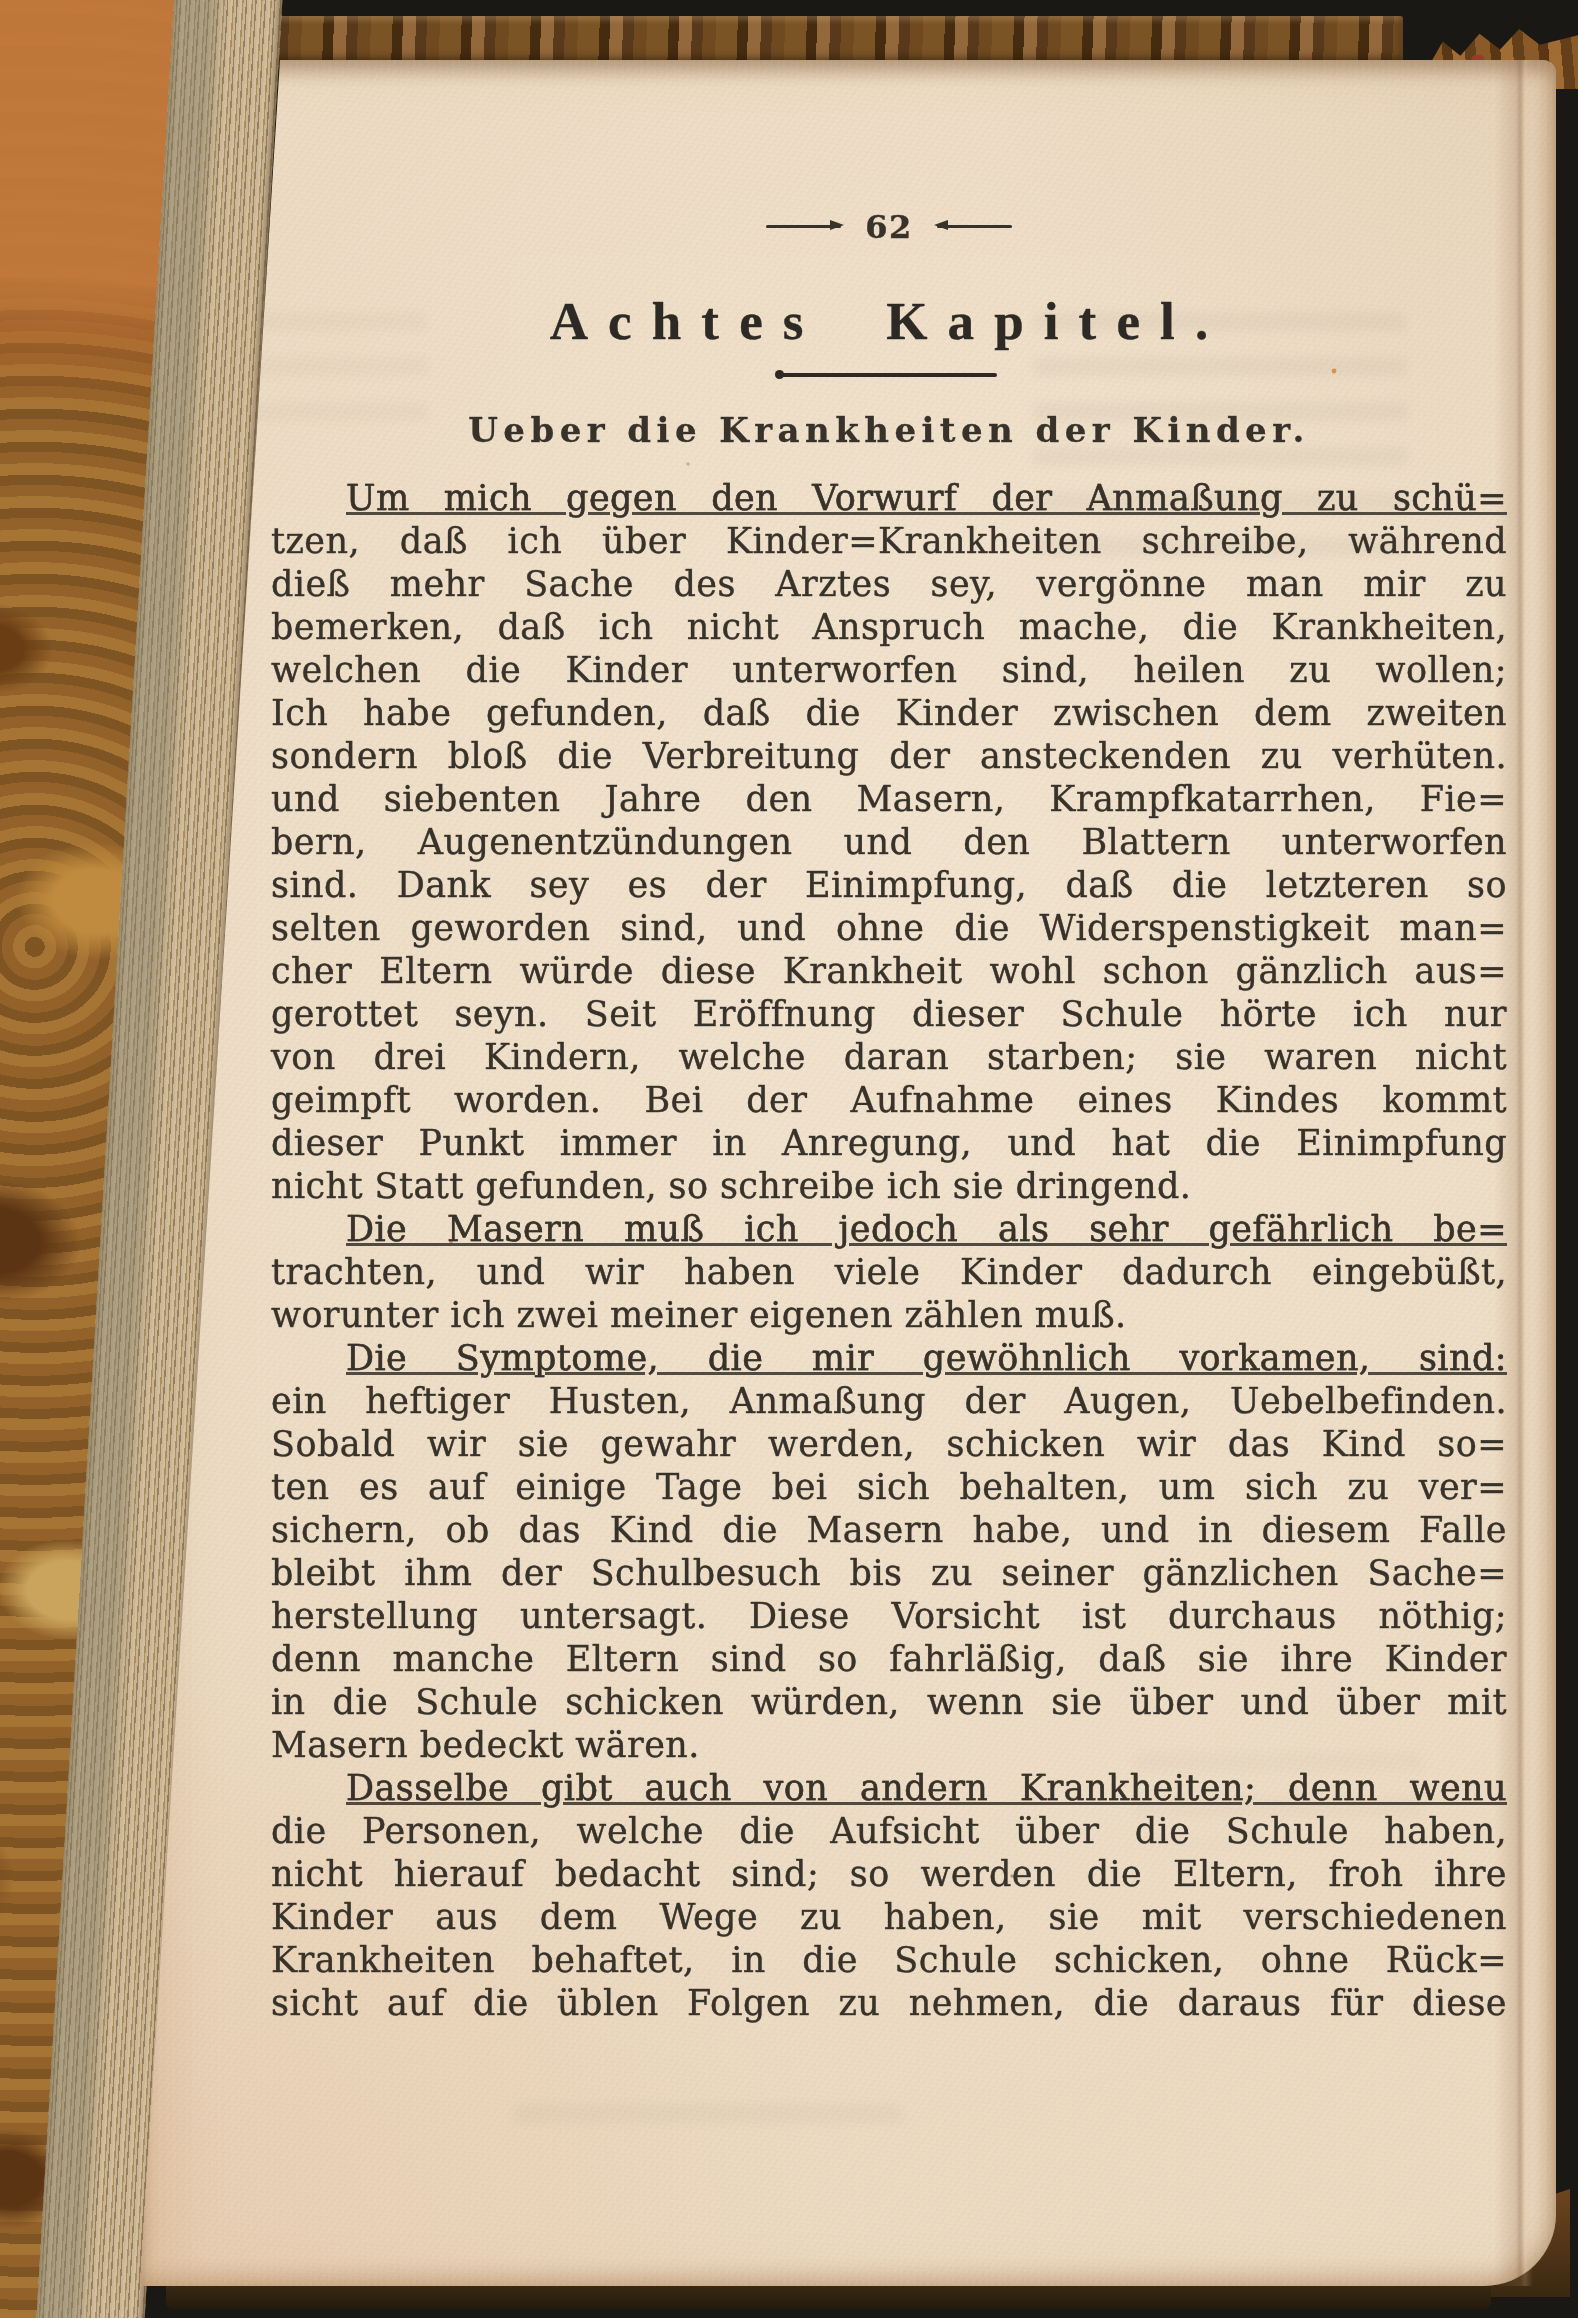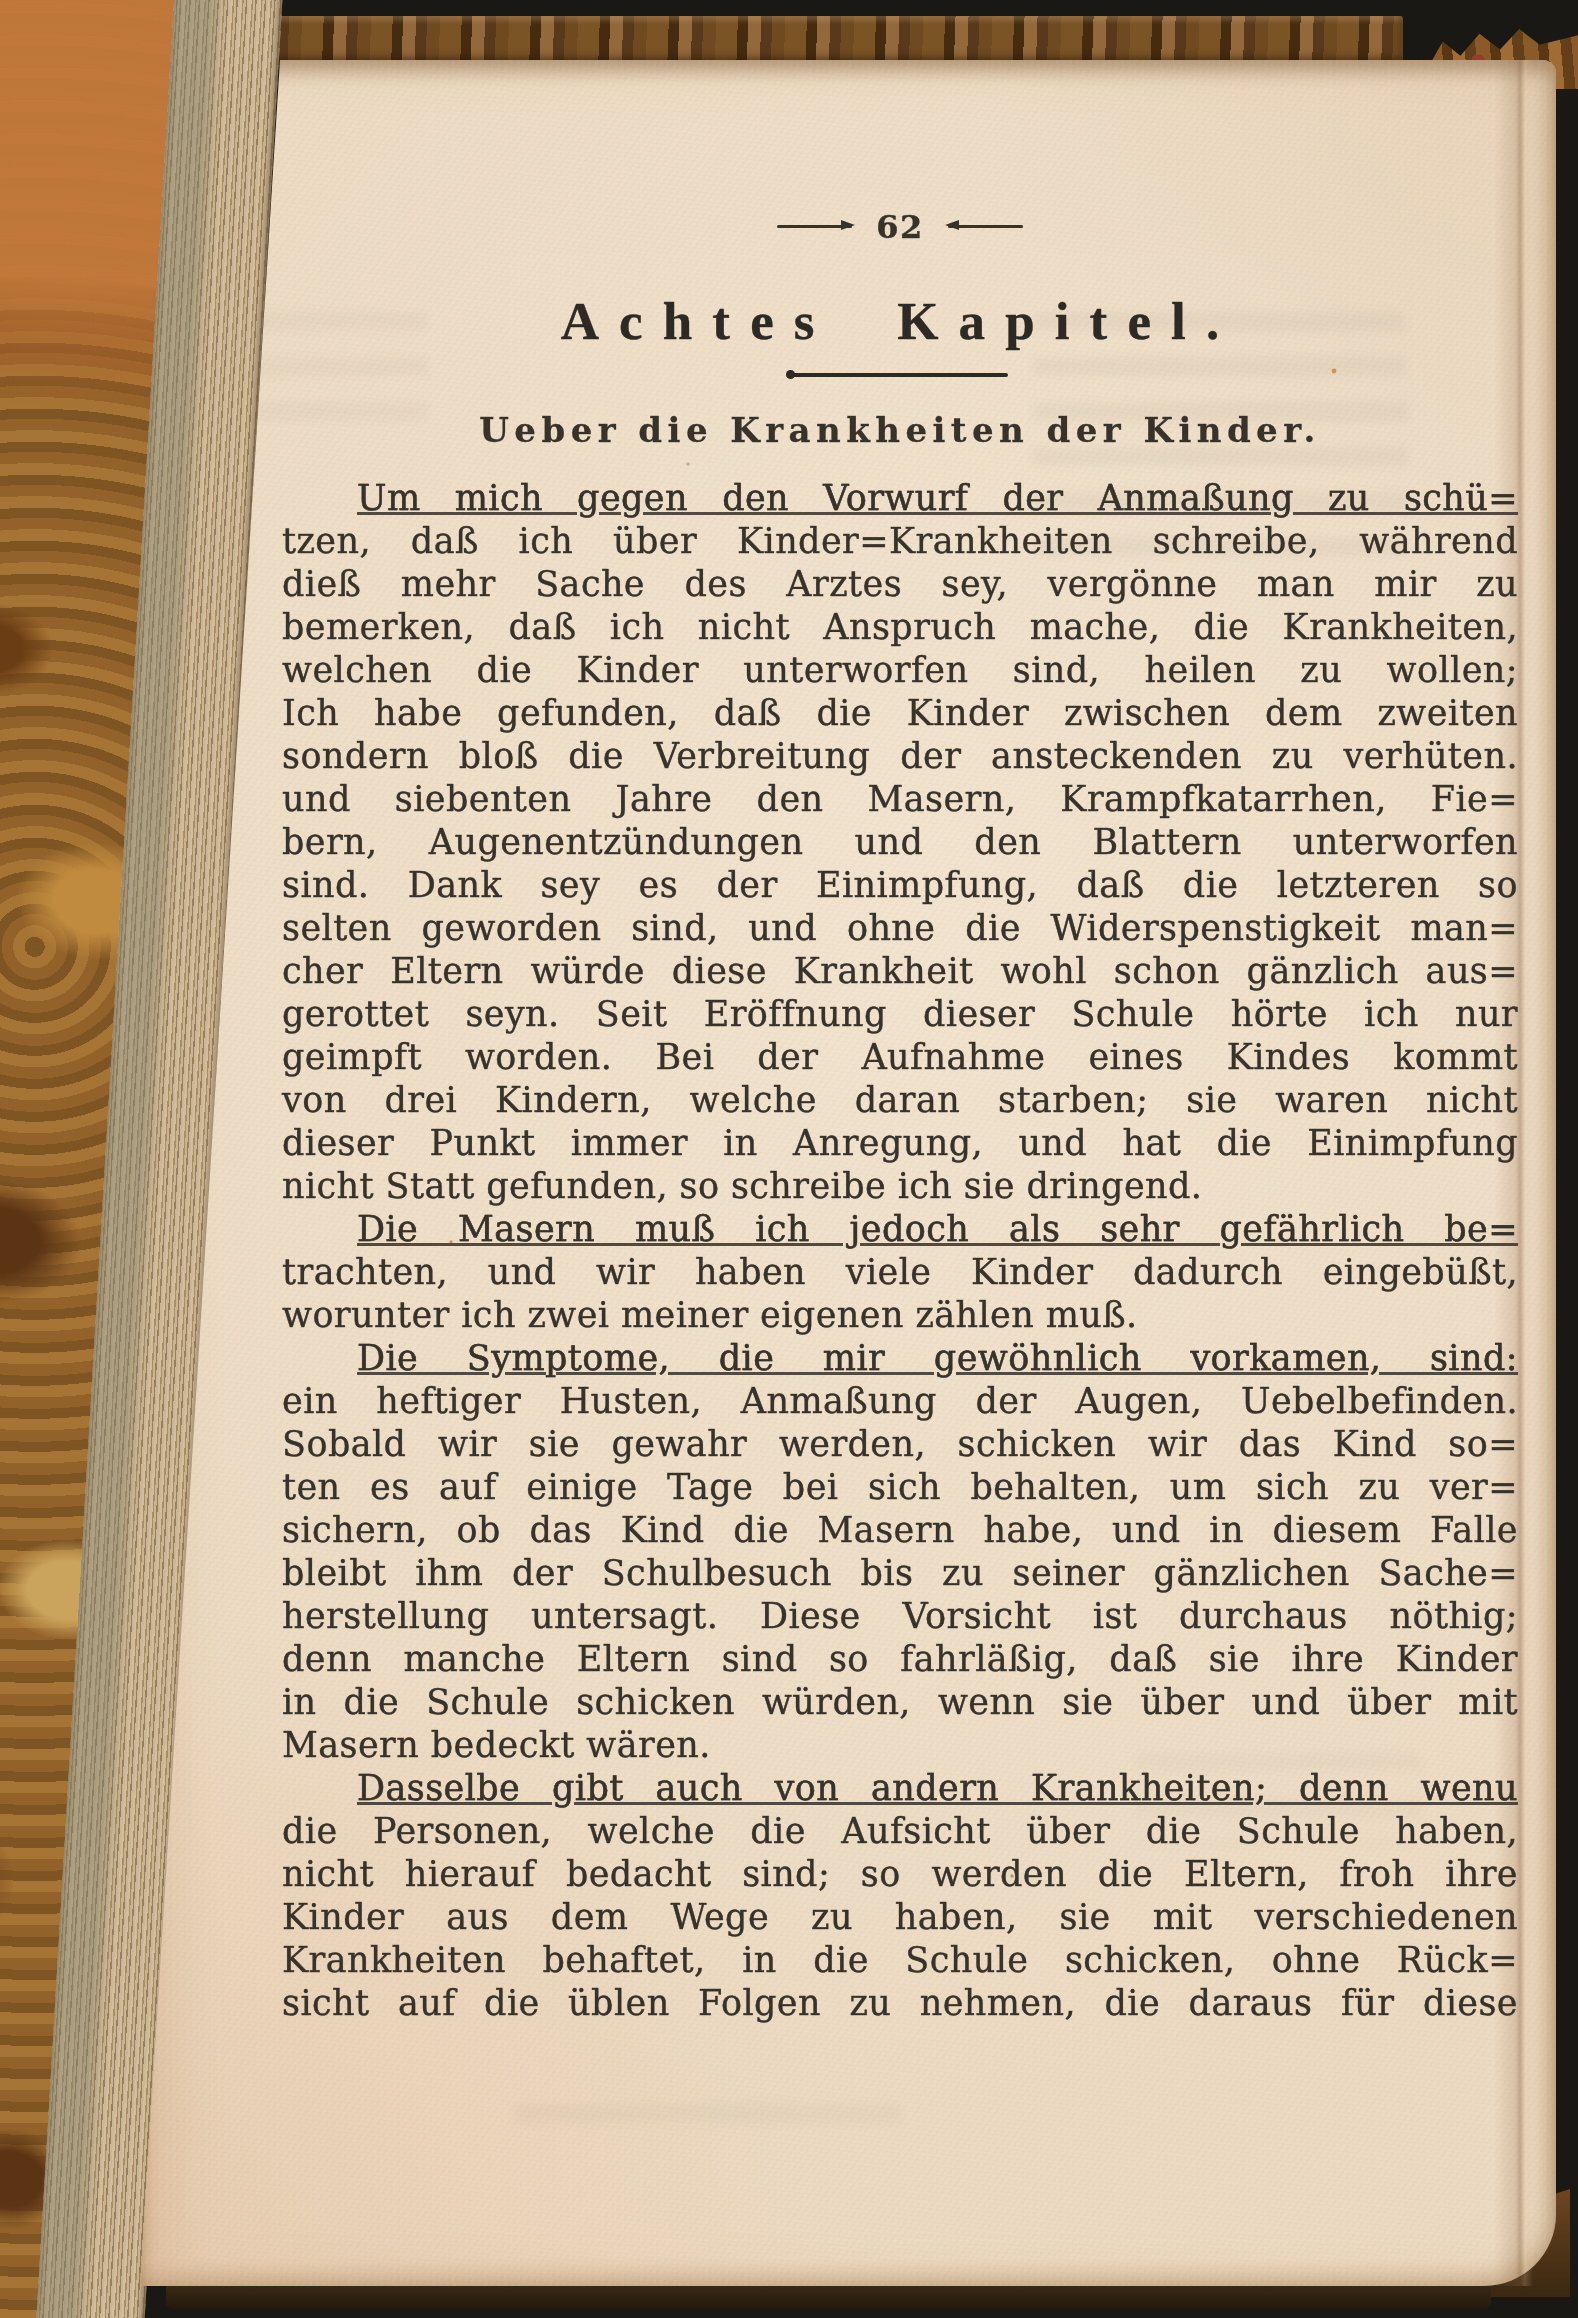--- a/index.html
+++ b/index.html
@@ -69,21 +69,21 @@
                871px 1815px 0 0.7px rgba(120,80,40,.5), 547px 403px 0 0.7px rgba(160,110,60,.45);}
 
   .ghost{position:absolute;pointer-events:none;filter:blur(4.3px);border-radius:10px;
     background:repeating-linear-gradient(180deg, rgba(108,98,86,.55) 0 19px, rgba(0,0,0,0) 19px 45px);}
   .ghost1{left:893px;top:252px;width:374px;height:245px;opacity:.11;}
   .ghost2{left:43px;top:252px;width:245px;height:122px;opacity:.07;}
   .ghost3{left:374px;top:2044px;width:389px;height:30px;opacity:.09;filter:blur(5px);}
   .ghost4{left:994px;top:1692px;width:288px;height:94px;opacity:.06;}
 
   
-  .content{position:absolute;left:142px;top:0;width:1236px;height:100%;color:var(--ink,#37322a);}
+  .content{position:absolute;left:131px;top:0;width:1236px;height:100%;color:var(--ink,#37322a);}
   .pagenum-row{margin-top:148px;height:37px;display:flex;align-items:center;justify-content:center;gap:24.5px;}
   .pagenum{font-size:32px;font-weight:bold;letter-spacing:1.4px;-webkit-text-stroke:0.4px rgba(52,48,42,.85);}
   .orn{position:relative;display:inline-block;width:75px;height:3.6px;background:var(--ink,#37322a);border-radius:2.2px;}
   .orn::after{content:"";position:absolute;top:-4.3px;width:0;height:0;
     border-top:5.8px solid rgba(0,0,0,0);border-bottom:5.8px solid rgba(0,0,0,0);}
   .orn-left::after{right:-2.9px;border-left:14.4px solid var(--ink,#37322a);}
   .orn-right::after{left:-2.9px;border-right:14.4px solid var(--ink,#37322a);}
 
   h1.chapter{margin:46px 0 0;text-align:center;font-size:53px;font-weight:bold;
     letter-spacing:.38em;word-spacing:.55em;white-space:nowrap;
@@ -142,22 +142,22 @@
               <div class="line">bemerken, daß ich nicht Anspruch mache, die Krankheiten,</div>
               <div class="line">welchen die Kinder unterworfen sind, heilen zu wollen;</div>
               <div class="line">Ich habe gefunden, daß die Kinder zwischen dem zweiten</div>
               <div class="line">sondern bloß die Verbreitung der ansteckenden zu verhüten.</div>
               <div class="line">und siebenten Jahre den Masern, Krampfkatarrhen, Fie=</div>
               <div class="line">bern, Augenentzündungen und den Blattern unterworfen</div>
               <div class="line">sind. Dank sey es der Einimpfung, daß die letzteren so</div>
               <div class="line">selten geworden sind, und ohne die Widerspenstigkeit man=</div>
               <div class="line">cher Eltern würde diese Krankheit wohl schon gänzlich aus=</div>
               <div class="line">gerottet seyn. Seit Eröffnung dieser Schule hörte ich nur</div>
+              <div class="line">von drei Kindern, welche daran starben; sie waren nicht</div>
               <div class="line">geimpft worden. Bei der Aufnahme eines Kindes kommt</div>
-              <div class="line">von drei Kindern, welche daran starben; sie waren nicht</div>
               <div class="line">dieser Punkt immer in Anregung, und hat die Einimpfung</div>
               <div class="line lastfree">nicht Statt gefunden, so schreibe ich sie dringend.</div>
             </div>
             <div class="para">
               <div class="line first">Die Masern muß ich jedoch als sehr gefährlich be=</div>
               <div class="line">trachten, und wir haben viele Kinder dadurch eingebüßt,</div>
               <div class="line lastfree">worunter ich zwei meiner eigenen zählen muß.</div>
             </div>
             <div class="para">
               <div class="line first">Die Symptome, die mir gewöhnlich vorkamen, sind:</div>

